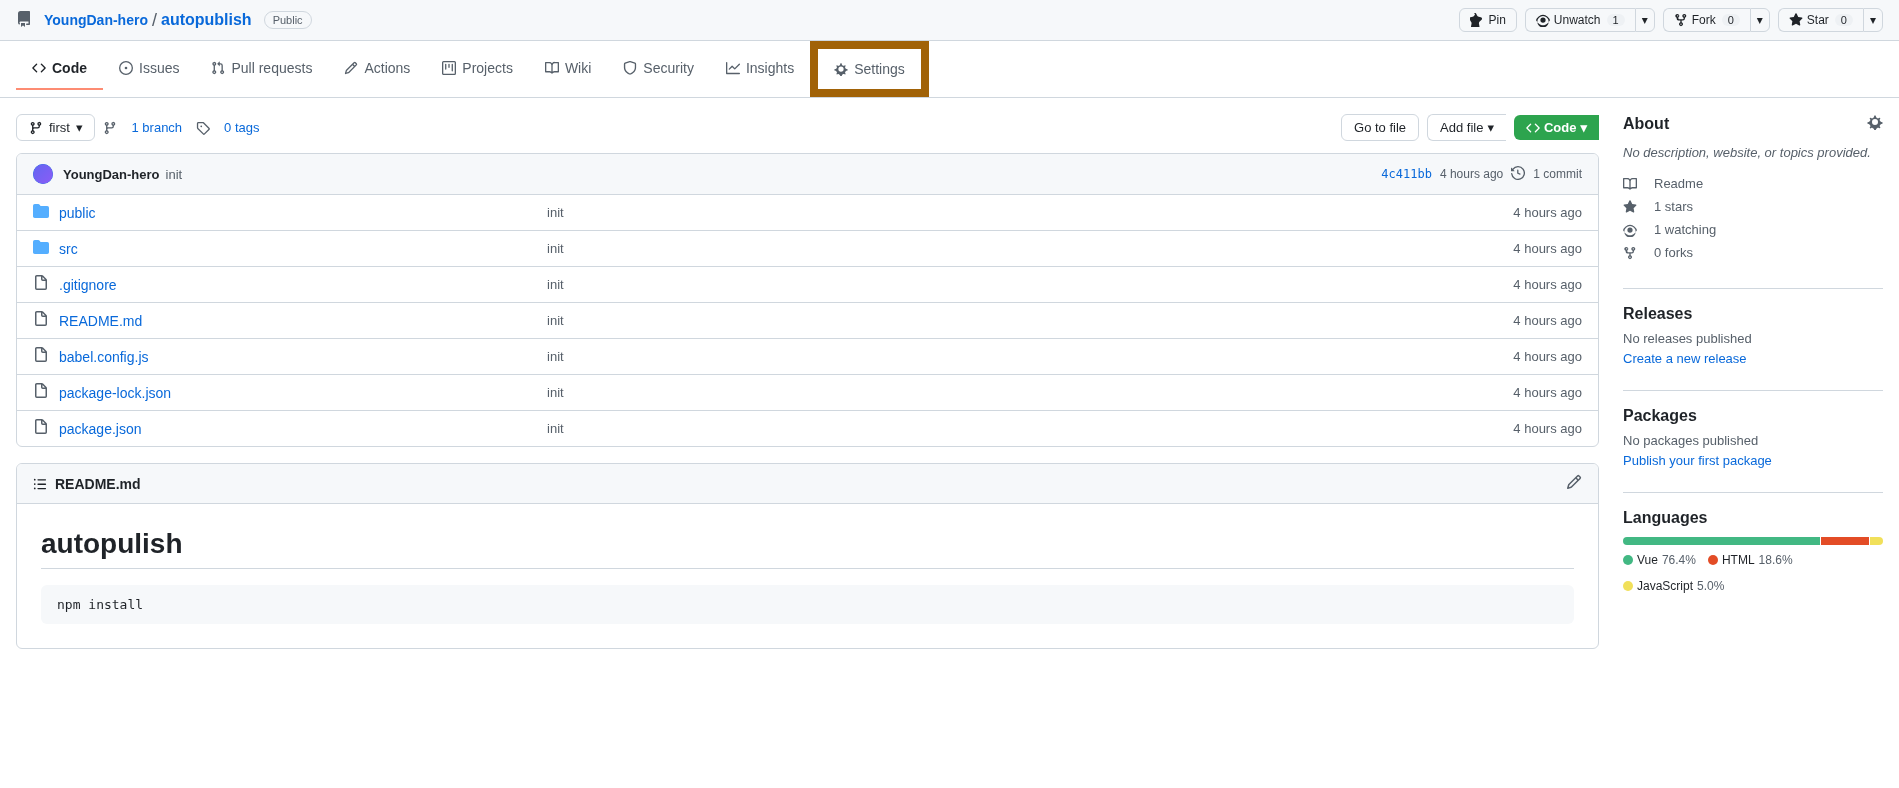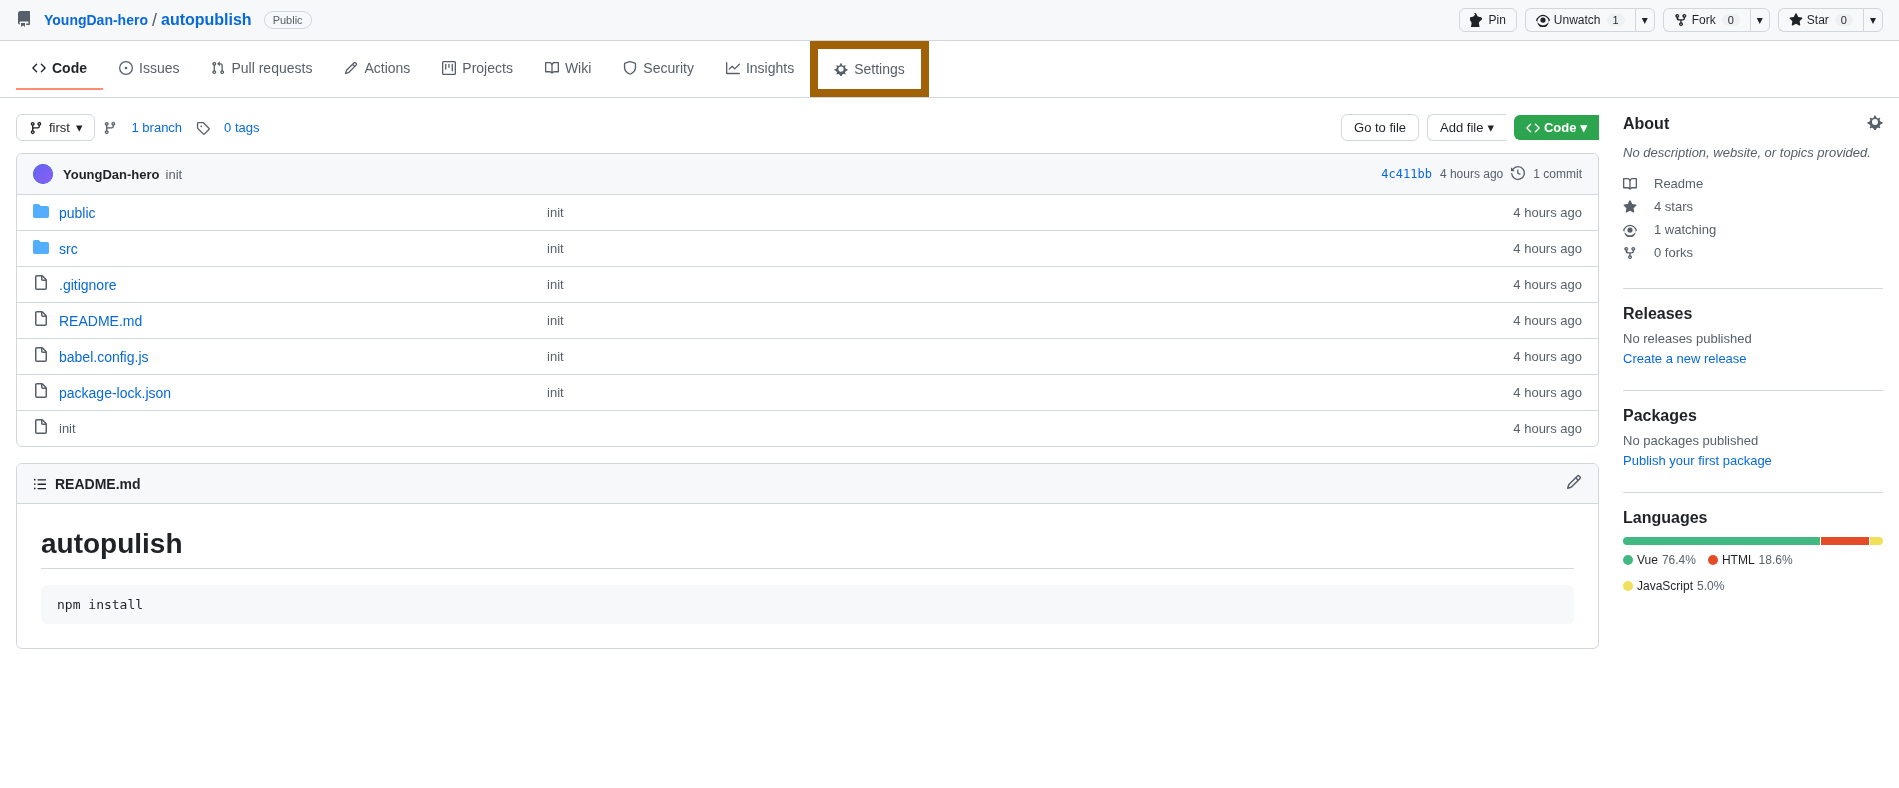--- a/index.html
+++ b/index.html
@@ -330,20 +330,21 @@
         <span class="file-name">package-lock.json</span>
         <span class="file-commit">init</span>
         <span class="file-time">4 hours ago</span>
       </div>
       <div class="file-row">
         <span class="file-icon">
           <svg width="16" height="16" viewBox="0 0 16 16" fill="currentColor">
               <path fill-rule="evenodd" d="M3.75 1.5a.25.25 0 00-.25.25v11.5c0 .138.112.25.25.25h8.5a.25.25 0 00.25-.25V6h-2.75A1.75 1.75 0 018 4.25V1.5H3.75zm5.75.56v2.19c0 .138.112.25.25.25h2.19L9.5 2.06zM2 1.75C2 .784 2.784 0 3.75 0h5.086c.464 0 .909.184 1.237.513l3.414 3.414c.329.328.513.773.513 1.237v8.086A1.75 1.75 0 0112.25 15h-8.5A1.75 1.75 0 012 13.25V1.75z"></path>
             </svg>
         </span>
+        <span class="file-name">package.json</span>
         <span class="file-commit">init</span>
         <span class="file-time">4 hours ago</span>
       </div>
     </div>
 
     <div class="readme-box">
       <div class="readme-header">
         <div class="readme-title">
           <svg width="14" height="14" viewBox="0 0 16 16" fill="currentColor">
               <path fill-rule="evenodd" d="M2 4a1 1 0 100-2 1 1 0 000 2zm3.75-1.5a.75.75 0 000 1.5h8.5a.75.75 0 000-1.5h-8.5zm0 5a.75.75 0 000 1.5h8.5a.75.75 0 000-1.5h-8.5zm0 5a.75.75 0 000 1.5h8.5a.75.75 0 000-1.5h-8.5zM3 8a1 1 0 11-2 0 1 1 0 012 0zm-1 6a1 1 0 100-2 1 1 0 000 2z"></path>
@@ -379,21 +380,21 @@
       <div class="sidebar-link">
         <svg width="14" height="14" viewBox="0 0 16 16" fill="currentColor">
             <path fill-rule="evenodd" d="M0 1.75A.75.75 0 01.75 1h4.253c1.227 0 2.317.59 3 1.501A3.744 3.744 0 0111.006 1h4.245a.75.75 0 01.75.75v10.5a.75.75 0 01-.75.75h-4.507a2.25 2.25 0 00-1.591.659l-.622.621a.75.75 0 01-1.06 0l-.622-.621A2.25 2.25 0 005.258 13H.75a.75.75 0 01-.75-.75V1.75zm7.251 10.324l.004-5.073-.002-2.253A2.25 2.25 0 005.003 2.5H1.5v9h3.757a3.75 3.75 0 011.994.574zM8.755 4.75l-.004 7.322a3.752 3.752 0 011.992-.572H14.5v-9h-3.495a2.25 2.25 0 00-2.25 2.25z"></path>
           </svg>
         <a>Readme</a>
       </div>
       <div class="sidebar-link">
         <svg width="14" height="14" viewBox="0 0 16 16" fill="currentColor">
             <path fill-rule="evenodd" d="M8 .25a.75.75 0 01.673.418l1.882 3.815 4.21.612a.75.75 0 01.416 1.279l-3.046 2.97.719 4.192a.75.75 0 01-1.088.791L8 12.347l-3.766 1.98a.75.75 0 01-1.088-.79l.72-4.194L.818 6.374a.75.75 0 01.416-1.28l4.21-.611L7.327.668A.75.75 0 018 .25z"></path>
           </svg>
-        <a>4 stars</a>
+        <a>1 stars</a>
       </div>
       <div class="sidebar-link">
         <svg width="14" height="14" viewBox="0 0 16 16" fill="currentColor">
             <path d="M8 2c1.981 0 3.671.992 4.933 2.078 1.27 1.091 2.187 2.345 2.637 3.023a1.62 1.62 0 010 1.798c-.45.678-1.367 1.932-2.637 3.023C11.67 13.008 9.981 14 8 14c-1.981 0-3.671-.992-4.933-2.078C1.797 10.83.88 9.576.43 8.898a1.62 1.62 0 010-1.798c.45-.677 1.367-1.931 2.637-3.022C4.33 2.992 6.019 2 8 2zm0 1.5a6.5 6.5 0 100 13 6.5 6.5 0 000-13zM8 11a3 3 0 110-6 3 3 0 010 6z"></path>
           </svg>
         <a>1 watching</a>
       </div>
       <div class="sidebar-link">
         <svg width="14" height="14" viewBox="0 0 16 16" fill="currentColor">
             <path fill-rule="evenodd" d="M5 5.372v.878c0 .414.336.75.75.75h4.5a.75.75 0 00.75-.75v-.878a2.25 2.25 0 111.5 0v.878a2.25 2.25 0 01-2.25 2.25h-1.5v2.128a2.251 2.251 0 11-1.5 0V8.5h-1.5A2.25 2.25 0 013 6.25v-.878a2.25 2.25 0 111.5 0zM5 3.25a.75.75 0 10-1.5 0 .75.75 0 001.5 0zm6.75.75a.75.75 0 100-1.5.75.75 0 000 1.5zm-3 8.75a.75.75 0 10-1.5 0 .75.75 0 001.5 0z"></path>

